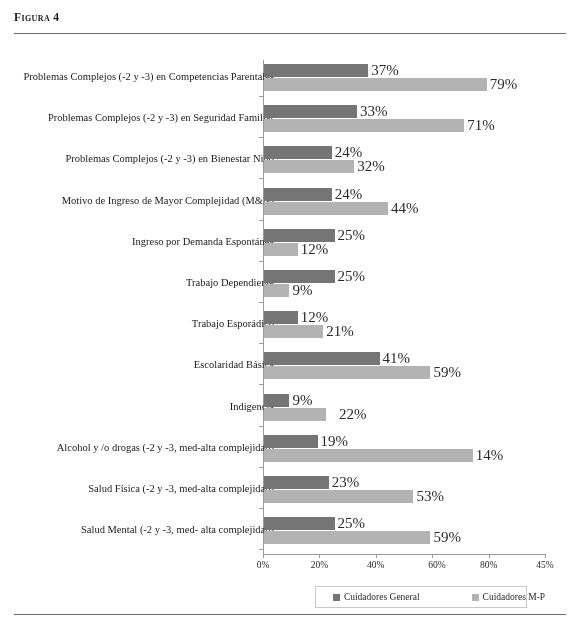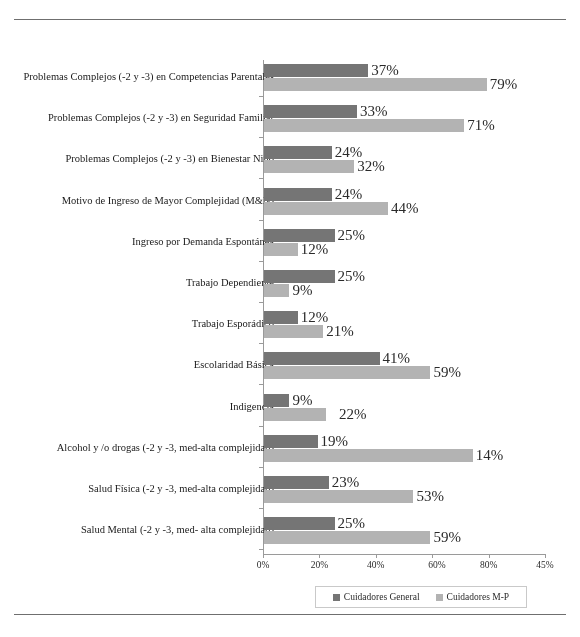--- a/index.html
+++ b/index.html
@@ -52,34 +52,35 @@
     font-family:Liberation Serif, serif;
   }
   .bar-value.general{top:4px;}
   .bar-value.mp{top:18px;}
 
   .legend{
     position:absolute;left:315px;top:586px;width:210px;height:20px;
     border:1px solid #c9c9c9;
     display:flex;align-items:center;justify-content:center;gap:16px;
   }
-  .legend-item{display:flex;align-items:center;gap:4px;}
+  .legend-item{display:flex;align-items:center;gap:4px;margin-left:36px;}
   .swatch{width:7px;height:7px;display:inline-block;}
   .legend-text{font-size:9.5px;color:#2a2a2a;white-space:nowrap;}
 
   .footer{
     position:absolute;left:0;top:614px;width:580px;
   }
   .footer .rule-bottom{margin-bottom:5px;}
   .source{font-size:11px;padding:0 14px;margin:0;}
 </style>
 </head>
 <body>
 
 <div class="figure-header">
+  <p class="fig-label">Figura 4</p>
 </div>
 <div class="rule"></div>
 
 <div class="chart-area">
   <div class="axis-line"></div>
   <div class="axis-bottom"></div>
   <div id="rows">
       <div class="row" style="top: 6px;">
         <div class="cat-label">Problemas Complejos (-2 y -3) en Competencias Parentales</div>
         <div class="bar general" style="width: 104.34px; background: rgb(117, 117, 117);"></div>

